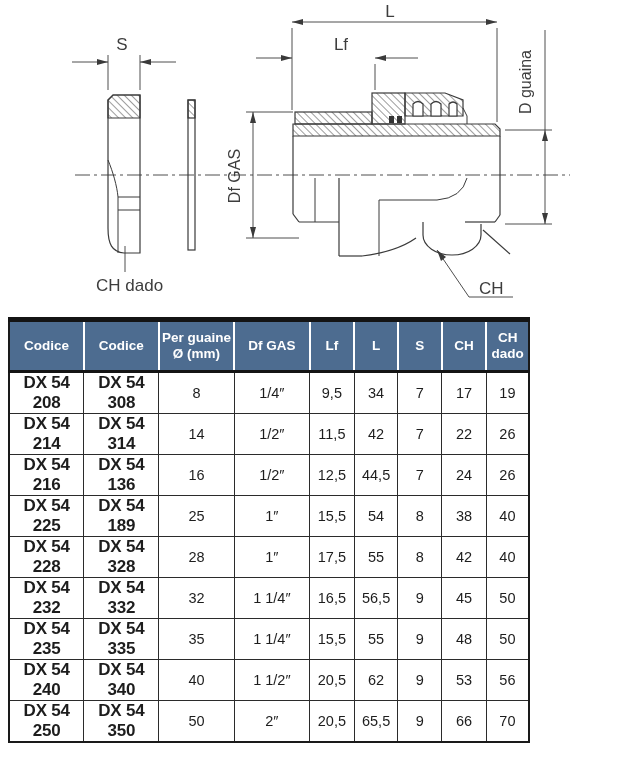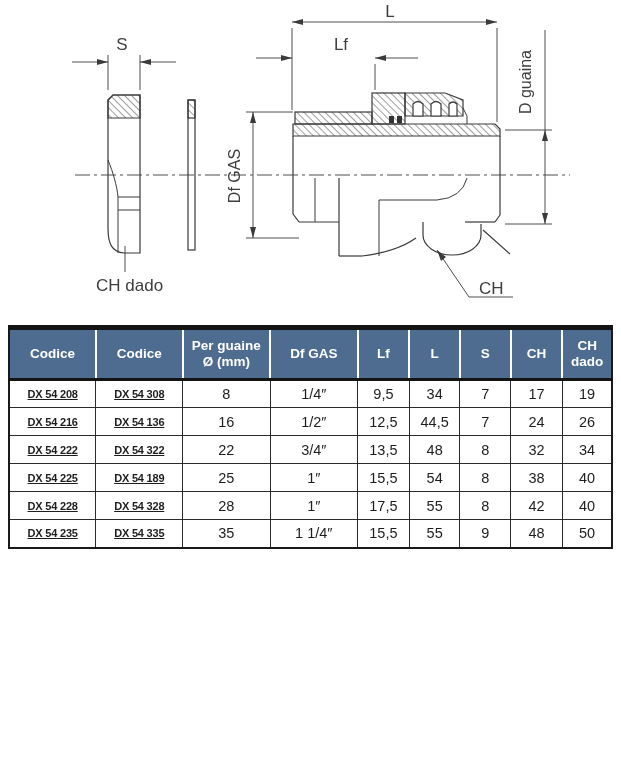--- a/index.html
+++ b/index.html
@@ -9,36 +9,36 @@
     width: 621px; height: 765px; overflow: hidden;
     font-family: "Liberation Sans", sans-serif; color: var(--ink);
   }
   .drawing-wrap { width: 621px; height: 313px; }
   svg text {
     font-family: "Liberation Sans", sans-serif;
     fill: #3d3d3d;
   }
   table.spec {
     border-collapse: collapse; table-layout: fixed;
-    width: 605px; margin: 12px 8px;
+    width: 522px; margin: 4px 8px;
     border: 2px solid #1a1a1a; border-top: 5px solid #141414;
   }
   table.spec thead th {
     background: var(--header-bg); color: var(--header-fg);
     font-weight: bold; font-size: 13.5px; line-height: 1.15;
     height: 52px; vertical-align: middle; text-align: center;
     border-left: 2px solid #fff; border-bottom: 3px solid #141414;
     white-space: pre-line; padding: 2px 1px;
   }
   table.spec thead th:first-child { border-left: none; }
   table.spec tbody td {
     border: 1px solid #2b2b2b; text-align: center;
     height: 28px; font-size: 14.5px; color: #1d1d1d; padding: 0 2px;
   }
-  table.spec tbody td.code { font-weight: bold; font-size: 11px; letter-spacing: -0.2px; text-decoration: underline; }
+  table.spec tbody td.code { font-weight: bold; font-size: 17px; letter-spacing: -0.2px; }
 </style>
 </head>
 <body>
 
 <div class="drawing-wrap">
 <svg width="621" height="313" viewBox="0 0 621 313">
   <defs>
     <pattern id="h" width="5" height="5" patternUnits="userSpaceOnUse" patternTransform="rotate(-45)">
       <line x1="0" y1="0" x2="0" y2="5" stroke="#4a4a4a" stroke-width="1.1"></line>
     </pattern>
@@ -190,42 +190,42 @@
         <td class="code">DX 54 308</td>
         <td>8</td>
         <td>1/4″</td>
         <td>9,5</td>
         <td>34</td>
         <td>7</td>
         <td>17</td>
         <td>19</td>
       </tr>
       <tr>
+        <td class="code">DX 54 214</td>
+        <td class="code">DX 54 314</td>
+        <td>14</td>
+        <td>1/2″</td>
+        <td>11,5</td>
+        <td>42</td>
+        <td>7</td>
+        <td>22</td>
+        <td>26</td>
+      </tr>
+      <tr>
         <td class="code">DX 54 216</td>
         <td class="code">DX 54 136</td>
         <td>16</td>
         <td>1/2″</td>
         <td>12,5</td>
         <td>44,5</td>
         <td>7</td>
         <td>24</td>
         <td>26</td>
       </tr>
       <tr>
-        <td class="code">DX 54 222</td>
-        <td class="code">DX 54 322</td>
-        <td>22</td>
-        <td>3/4″</td>
-        <td>13,5</td>
-        <td>48</td>
-        <td>8</td>
-        <td>32</td>
-        <td>34</td>
-      </tr>
-      <tr>
         <td class="code">DX 54 225</td>
         <td class="code">DX 54 189</td>
         <td>25</td>
         <td>1″</td>
         <td>15,5</td>
         <td>54</td>
         <td>8</td>
         <td>38</td>
         <td>40</td>
       </tr>
@@ -234,24 +234,57 @@
         <td class="code">DX 54 328</td>
         <td>28</td>
         <td>1″</td>
         <td>17,5</td>
         <td>55</td>
         <td>8</td>
         <td>42</td>
         <td>40</td>
       </tr>
       <tr>
+        <td class="code">DX 54 232</td>
+        <td class="code">DX 54 332</td>
+        <td>32</td>
+        <td>1 1/4″</td>
+        <td>16,5</td>
+        <td>56,5</td>
+        <td>9</td>
+        <td>45</td>
+        <td>50</td>
+      </tr>
+      <tr>
         <td class="code">DX 54 235</td>
         <td class="code">DX 54 335</td>
         <td>35</td>
         <td>1 1/4″</td>
         <td>15,5</td>
         <td>55</td>
         <td>9</td>
         <td>48</td>
         <td>50</td>
       </tr>
+      <tr>
+        <td class="code">DX 54 240</td>
+        <td class="code">DX 54 340</td>
+        <td>40</td>
+        <td>1 1/2″</td>
+        <td>20,5</td>
+        <td>62</td>
+        <td>9</td>
+        <td>53</td>
+        <td>56</td>
+      </tr>
+      <tr>
+        <td class="code">DX 54 250</td>
+        <td class="code">DX 54 350</td>
+        <td>50</td>
+        <td>2″</td>
+        <td>20,5</td>
+        <td>65,5</td>
+        <td>9</td>
+        <td>66</td>
+        <td>70</td>
+      </tr>
     </tbody>
 </table>
 
 </body></html>

